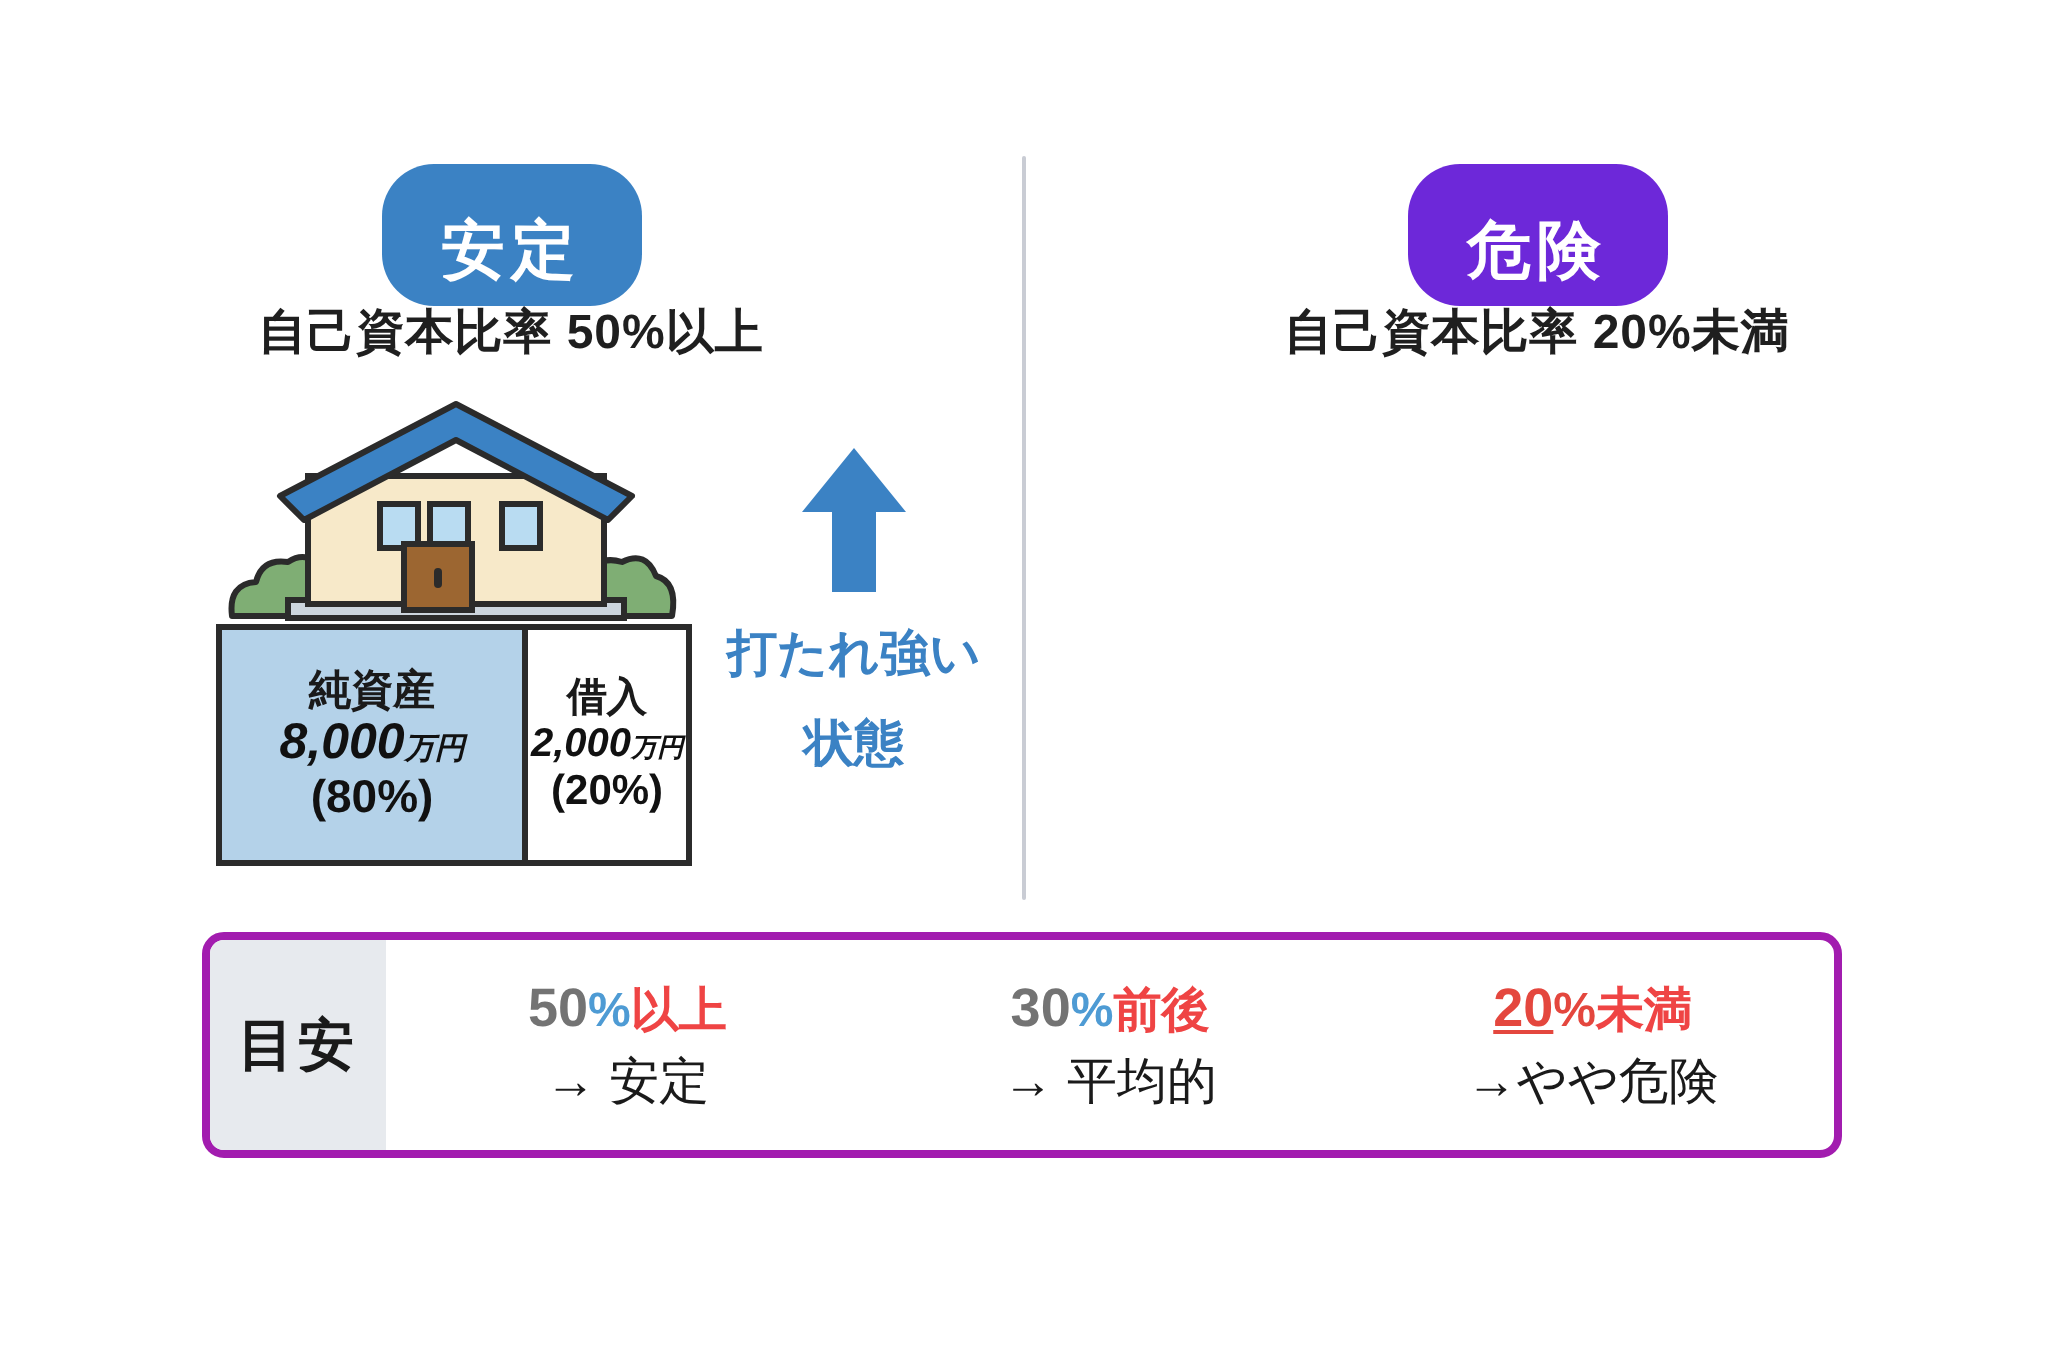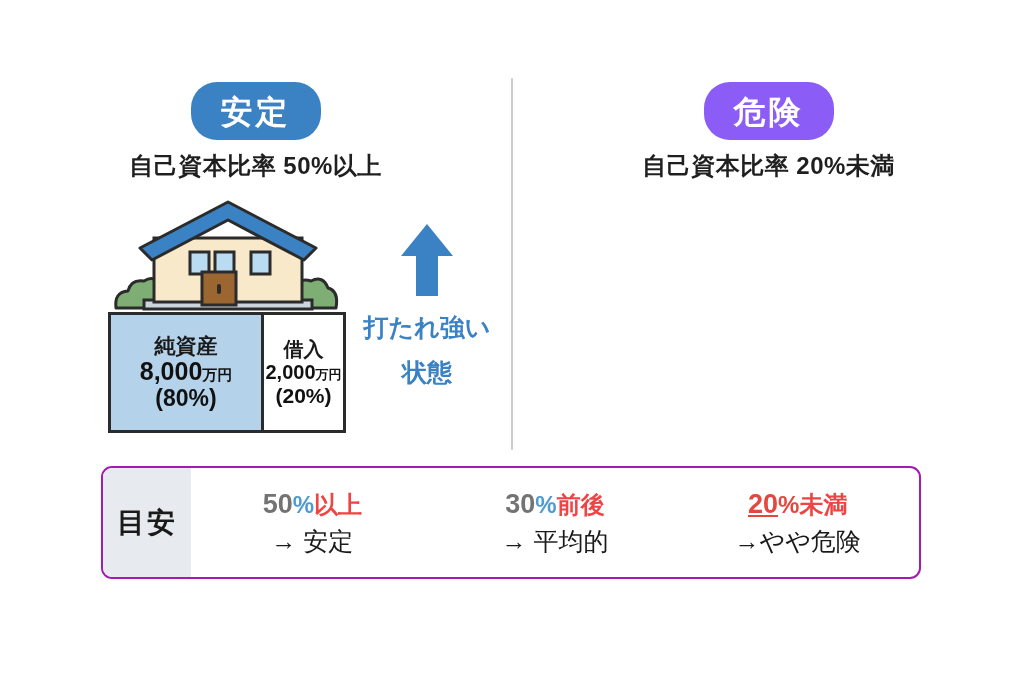--- a/index.html
+++ b/index.html
@@ -19,26 +19,26 @@
     background:#c9ccd4;border-radius:1px;
   }
 
   
   .panel{position:absolute;top:0;width:511px;height:455px;}
   .panel.left{left:0;}
   .panel.right{left:513px;}
 
   .badge{
     position:absolute;top:82px;left:50%;transform:translateX(-50%);
-    padding:12px 30px 9px;border-radius:26px;
+    padding:25px 30px 9px;border-radius:26px;
     color:#fff;font-size:32px;font-weight:700;letter-spacing:3px;
     line-height:1.15;white-space:nowrap;
   }
   .badge.blue{background:#3b82c4;}
-  .badge.red{background:#8b5cf6;}
+  .badge.red{background:#6d28d9;}
 
   .subtitle{
     position:absolute;top:150px;left:50%;transform:translateX(-50%);
     font-size:24px;font-weight:700;color:#1f1f1f;white-space:nowrap;
     letter-spacing:0.5px;
   }
 
   
   .house-wrap{position:absolute;top:196px;}
   .house-wrap.l{left:108px;}
@@ -52,42 +52,42 @@
   .seg{
     display:flex;flex-direction:column;align-items:center;justify-content:center;
     box-sizing:border-box;height:100%;gap:1px;
   }
   .seg.equity{background:#b4d2e9;}
   .seg.debt{background:#ffffff;border-left:3px solid #2b2b2b;}
   .bar.left .seg.equity{width:154px;}
   .bar.left .seg.debt{width:84px;}
 
   .seg-label{font-size:21px;font-weight:700;color:#1a1a1a;line-height:1.1;white-space:nowrap;}
-  .seg-amount{font-size:25px;font-weight:700;color:#111;line-height:1.1;white-space:nowrap;}
+  .seg-amount{font-size:25px;font-weight:700;color:#111;line-height:1.1;white-space:nowrap;font-style:italic;}
   .seg-amount .unit{font-size:15px;font-weight:700;}
   .seg-pct{font-size:23px;font-weight:700;color:#111;line-height:1.1;white-space:nowrap;}
 
   .bar.left .seg.debt .seg-amount{font-size:20px;}
   .bar.left .seg.debt .seg-amount .unit{font-size:13px;}
   .bar.left .seg.debt .seg-label{font-size:20px;}
   .bar.left .seg.debt .seg-pct{font-size:21px;}
 
   
   .annot{position:absolute;text-align:center;}
   .annot.l{left:352px;top:222px;width:150px;}
   .annot .arrow{display:block;margin:0 auto;}
   .annot .caption{
     margin-top:6px;font-size:25px;font-weight:700;line-height:1.25;white-space:nowrap;
   }
   .annot.l .caption{color:#3b82c4;margin-top:14px;}
 
   
   .guide{
     position:absolute;left:101px;top:466px;width:820px;height:113px;
-    border:2px solid #a21caf;border-radius:11px;background:#fff;
+    border:4px solid #a21caf;border-radius:11px;background:#fff;
     box-sizing:border-box;display:flex;overflow:hidden;
   }
   .guide-head{
     width:88px;flex:0 0 88px;background:#e7eaee;
     display:flex;align-items:center;justify-content:center;
   }
   .guide-head span{font-size:28px;font-weight:700;color:#1a1a1a;letter-spacing:2px;}
   .guide-body{flex:1;display:flex;align-items:center;}
   .guide-item{
     flex:1;text-align:center;line-height:1.35;

